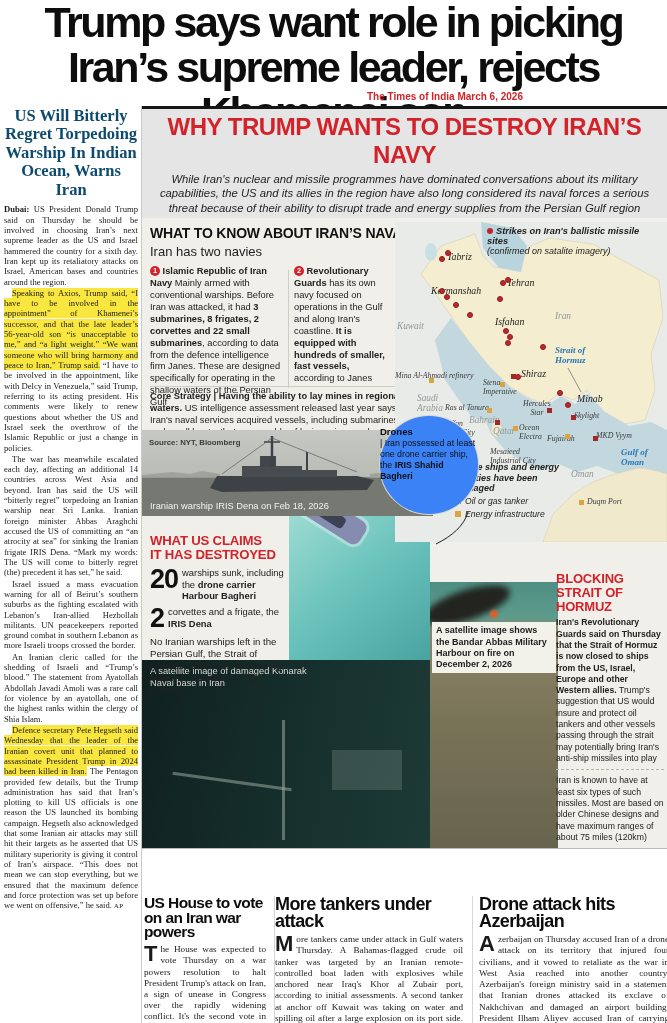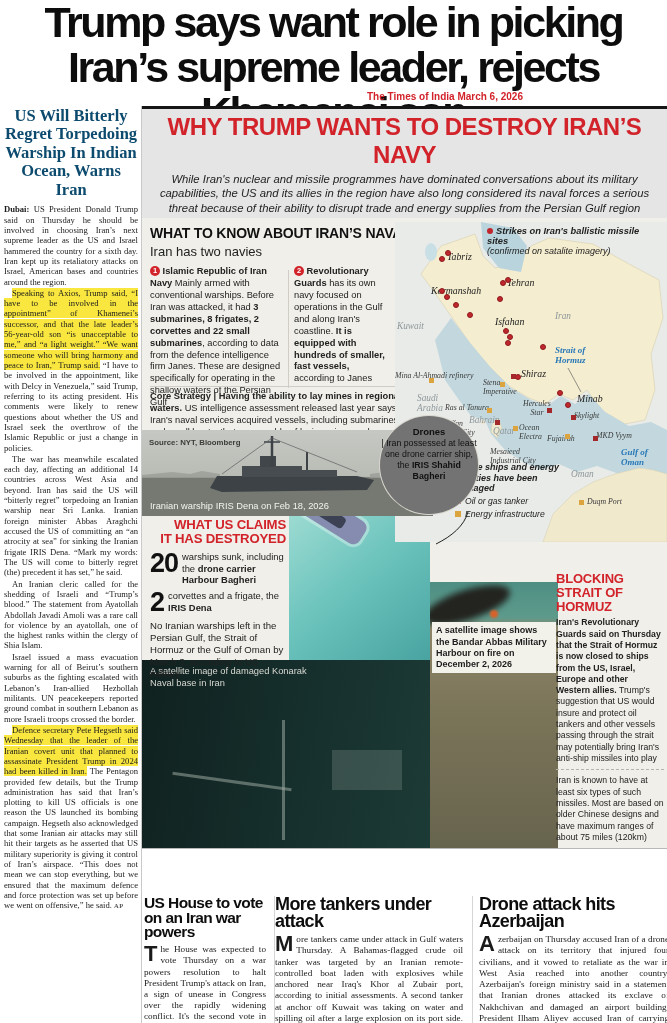--- a/index.html
+++ b/index.html
@@ -62,29 +62,29 @@
   .msq{position:absolute;width:5px;height:5px;}
   .map-legend{position:absolute;left:92px;top:4px;width:176px;font-size:9px;font-style:italic;color:#222;}
   .map-legend b{font-size:9.3px;}
   .ldot{display:inline-block;width:6px;height:6px;border-radius:50%;background:#c0272d;margin-right:3px;}
   .dmg-legend{position:absolute;left:60px;top:240px;width:120px;font-style:italic;color:#222;}
   .dmg-legend .t{font-weight:bold;font-size:9px;line-height:1.15;}
   .dmg-legend .it{font-size:8.6px;margin-top:3px;}
   .lsq{display:inline-block;width:6px;height:6px;margin-right:4px;}
 
   
-  .drones{position:absolute;left:238px;top:198px;width:98px;height:98px;border-radius:50%;background:#737373;
-    z-index:5;text-align:center;font-size:8.8px;line-height:1.25;color:#111;padding-top:10px;box-sizing:border-box;
+  .drones{position:absolute;left:238px;top:198px;width:98px;height:98px;border-radius:50%;background:#3b82f6;
+    z-index:5;text-align:left;font-size:8.8px;line-height:1.25;color:#111;padding-top:10px;box-sizing:border-box;
     box-shadow:0 0 0 1px #d8d6ce;}
   .drones b.t{font-size:9.5px;}
   .drone-link{position:absolute;left:292px;top:292px;z-index:6;}
 
   
   .claims{position:absolute;left:8px;top:300px;width:136px;z-index:4;}
-  .claims h4{margin:0 0 5px;color:#d2232a;font-size:13.2px;line-height:1.05;white-space:pre-line;letter-spacing:-.2px;text-align:right;}
+  .claims h4{margin:16px 0 5px;color:#d2232a;font-size:13.2px;line-height:1.05;white-space:pre-line;letter-spacing:-.2px;}
   .claim-item{display:flex;margin-bottom:5px;}
   .claim-num{font-weight:bold;font-size:27px;line-height:.9;margin-right:4px;letter-spacing:-1px;}
   .claim-tx{font-size:9.4px;line-height:1.22;color:#222;}
   .claim-note{font-size:9.6px;line-height:1.25;color:#222;margin-top:2px;}
 
   
   .img-bagheri{position:absolute;left:147px;top:296px;width:141px;height:146px;overflow:hidden;
     background:linear-gradient(140deg,#9ddbd2 0%,#6cc4bd 45%,#49a3a0 100%);}
   .bagheri-ship{position:absolute;left:-28px;top:-20px;width:110px;height:26px;background:#858cb0;
     border-radius:8px;transform:rotate(32deg);box-shadow:0 0 0 3px rgba(255,255,255,.35);}
@@ -128,22 +128,22 @@
 
   <div class="headline">Trump says want role in picking Iran’s supreme leader, rejects Khamenei son</div>
   <div class="dateline">The Times of India March 6, 2026</div>
 
   <div class="left-col">
     <h2>US Will Bitterly Regret Torpedoing Warship In Indian Ocean, Warns Iran</h2>
     <div class="left-body">
       <p class="first"><b>Dubai:</b><span> US President Donald Trump said on Thursday he should be involved in choosing Iran’s next supreme leader as the US and Israel hammered the country for a sixth day. Iran kept up its retaliatory attacks on Israel, American bases and countries around the region.</span></p>
       <p><span class="hl">Speaking to Axios, Trump said, “I have to be involved in the appointment” of Khamenei’s successor, and that the late leader’s 56-year-old son “is unacceptable to me,” and “a light weight.” “We want someone who will bring harmony and peace to Iran,” Trump said.</span><span> “I have to be involved in the appointment, like with Delcy in Venezuela,” said Trump, referring to its acting president. His comments were likely to renew questions about whether the US and Israel seek the overthrow of the Islamic Republic or just a change in policies.</span></p>
       <p>The war has meanwhile escalated each day, affecting an additional 14 countries across West Asia and beyond. Iran has said the US will “bitterly regret” torpedoing an Iranian warship near Sri Lanka. Iranian foreign minister Abbas Araghchi accused the US of committing an “an atrocity at sea” for sinking the Iranian frigate IRIS Dena. “Mark my words: The US will come to bitterly regret (the) precedent it has set,” he said.</p>
+      <p>Israel issued a mass evacuation warning for all of Beirut’s southern suburbs as the fighting escalated with Lebanon’s Iran-allied Hezbollah militants. UN peacekeepers reported ground combat in southern Lebanon as more Israeli troops crossed the border.</p>
       <p>An Iranian cleric called for the shedding of Israeli and “Trump’s blood.” The statement from Ayatollah Abdollah Javadi Amoli was a rare call for violence by an ayatollah, one of the highest ranks within the clergy of Shia Islam.</p>
-      <p>Israel issued a mass evacuation warning for all of Beirut’s southern suburbs as the fighting escalated with Lebanon’s Iran-allied Hezbollah militants. UN peacekeepers reported ground combat in southern Lebanon as more Israeli troops crossed the border.</p>
       <p><span class="hl">Defence secretary Pete Hegseth said Wednesday that the leader of the Iranian covert unit that planned to assassinate President Trump in 2024 had been killed in Iran.</span><span> The Pentagon provided few details, but the Trump administration has said that Iran’s plotting to kill US officials is one reason the US launched its bombing campaign. Hegseth also acknowledged that some Iranian air attacks may still hit their targets as he asserted that US military superiority is giving it control of Iran’s airspace. “This does not mean we can stop everything, but we ensured that the maximum defence and force protection was set up before we went on offensive,” he said. </span><span class="credit">AP</span></p>
     </div>
   </div>
 
   <div class="info">
     <div class="top-rule"></div>
     <div class="banner">
       <div class="banner-title">WHY TRUMP WANTS TO DESTROY IRAN’S NAVY</div>
       <div class="banner-sub">While Iran's nuclear and missile programmes have dominated conversations about its military capabilities, the US and its allies in the region have also long considered its naval forces a serious threat because of their ability to disrupt trade and energy supplies from the Persian Gulf region</div>
     </div>

